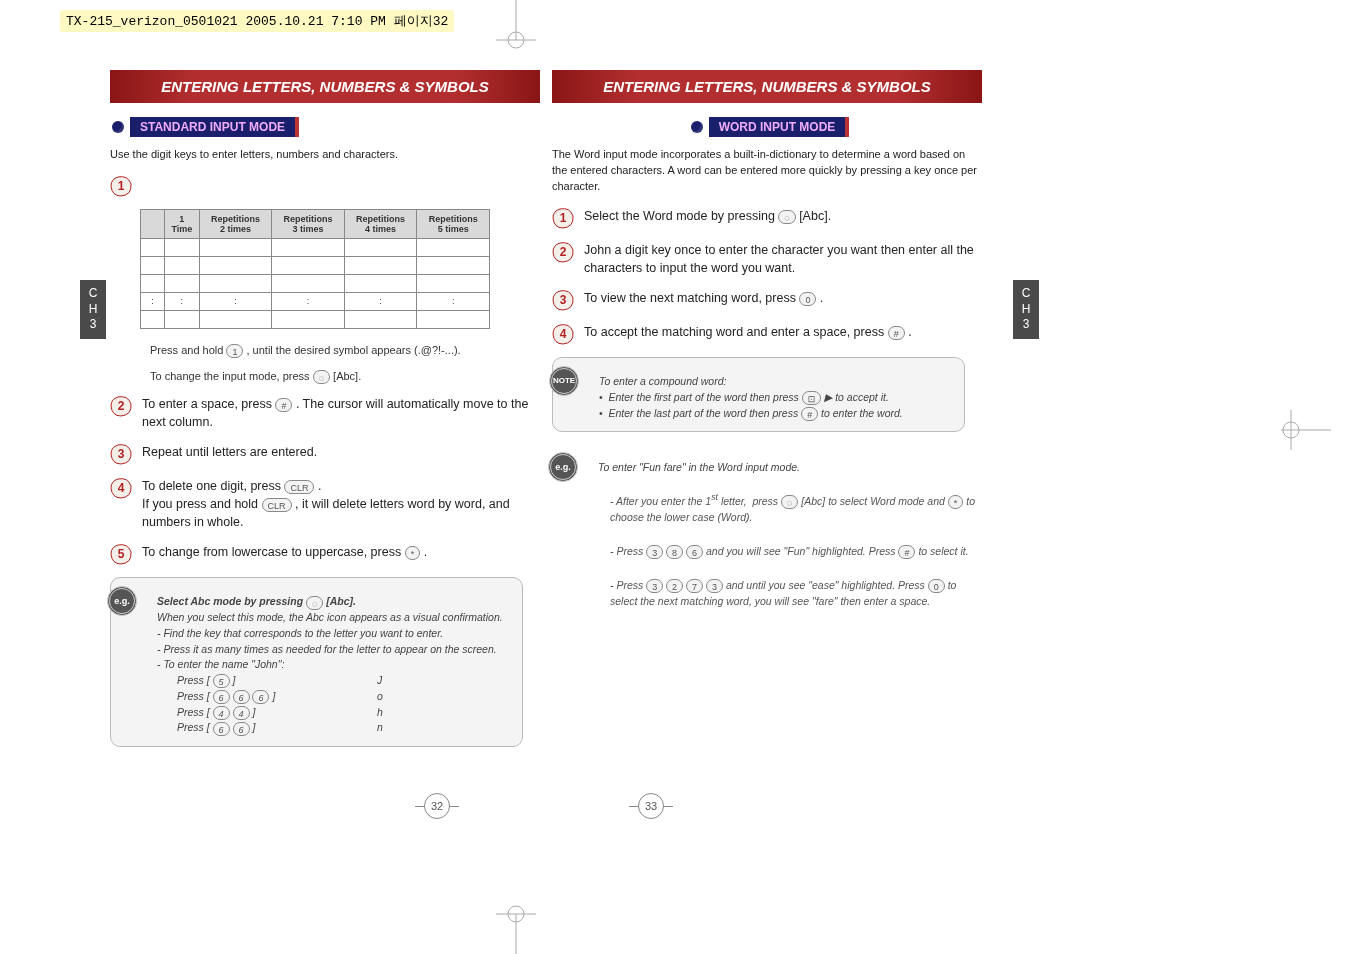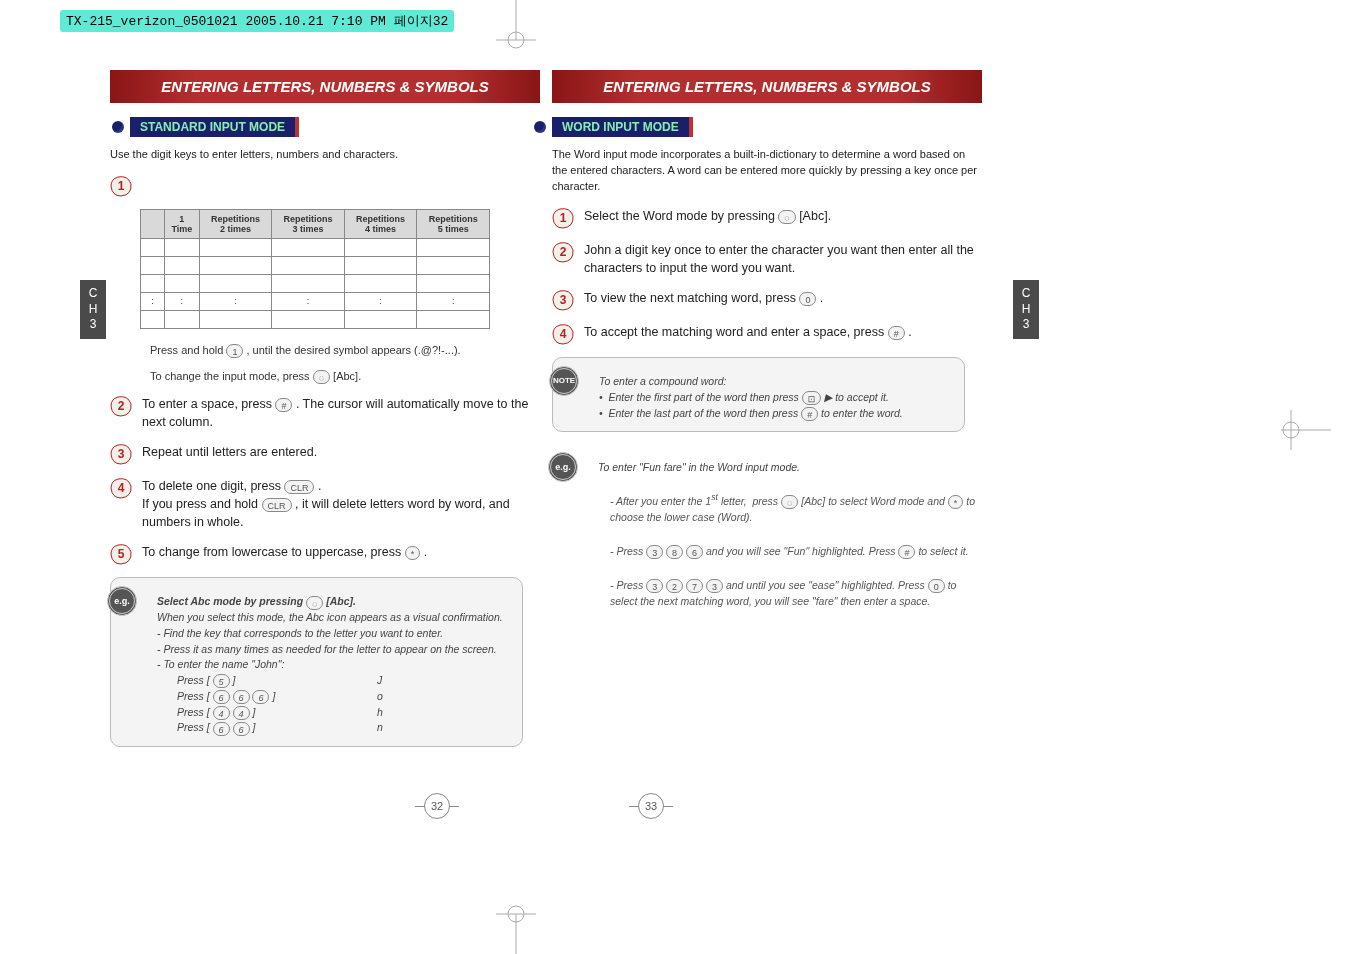--- a/index.html
+++ b/index.html
@@ -11,21 +11,21 @@
     position: relative;
     color: #333;
   }
   .header-line {
     position: absolute;
     top: 10px;
     left: 60px;
     font-family: "Courier New", monospace;
     font-size: 13px;
     color: #000;
-    background: #5eead4;
+    background: #fef9c3;
     padding: 2px 6px;
     border-radius: 3px;
   }
   .crop-mark {
     position: absolute;
     color: #aaa;
   }
   .crop-mark.top { top: 0; left: 496px; }
   .crop-mark.bottom { bottom: 0; left: 496px; }
   .crop-mark.right { top: 410px; right: 10px; }
@@ -64,21 +64,21 @@
     font-weight: bold;
     font-style: italic;
     padding: 8px 12px;
     margin-bottom: 14px;
     text-align: center;
   }
 
   .section-pill {
     display: inline-block;
     background: #1a1f6b;
-    color: #86efac;
+    color: #f0abfc;
     font-weight: bold;
     font-size: 12px;
     padding: 3px 10px;
     position: relative;
     margin-bottom: 10px;
   }
   .section-pill::before {
     content: "";
     position: absolute;
     left: -18px;
@@ -425,21 +425,21 @@
           </div>
       </div>
     </div>
 
     <div class="page-number">32</div>
   </div>
 
   <div class="page right">
     <div class="title-bar">ENTERING LETTERS, NUMBERS &amp; SYMBOLS</div>
 
-    <div style="">
+    <div style="margin-left:20px;text-align:center;">
       <span class="section-pill">WORD INPUT MODE</span>
     </div>
 
     <div class="intro-text">The Word input mode incorporates a built-in-dictionary to determine a word based on the entered characters. A word can be entered more quickly by pressing a key once per character.</div>
 
     <div class="step">
       <div class="step-num">
         <svg viewBox="0 0 22 22">
             <path d="M1 11 Q1 4 8 2 Q18 0 21 9 Q22 20 11 21 Q2 21 1 11" fill="#f4efe8" stroke="#b32222"></path>
           </svg>

